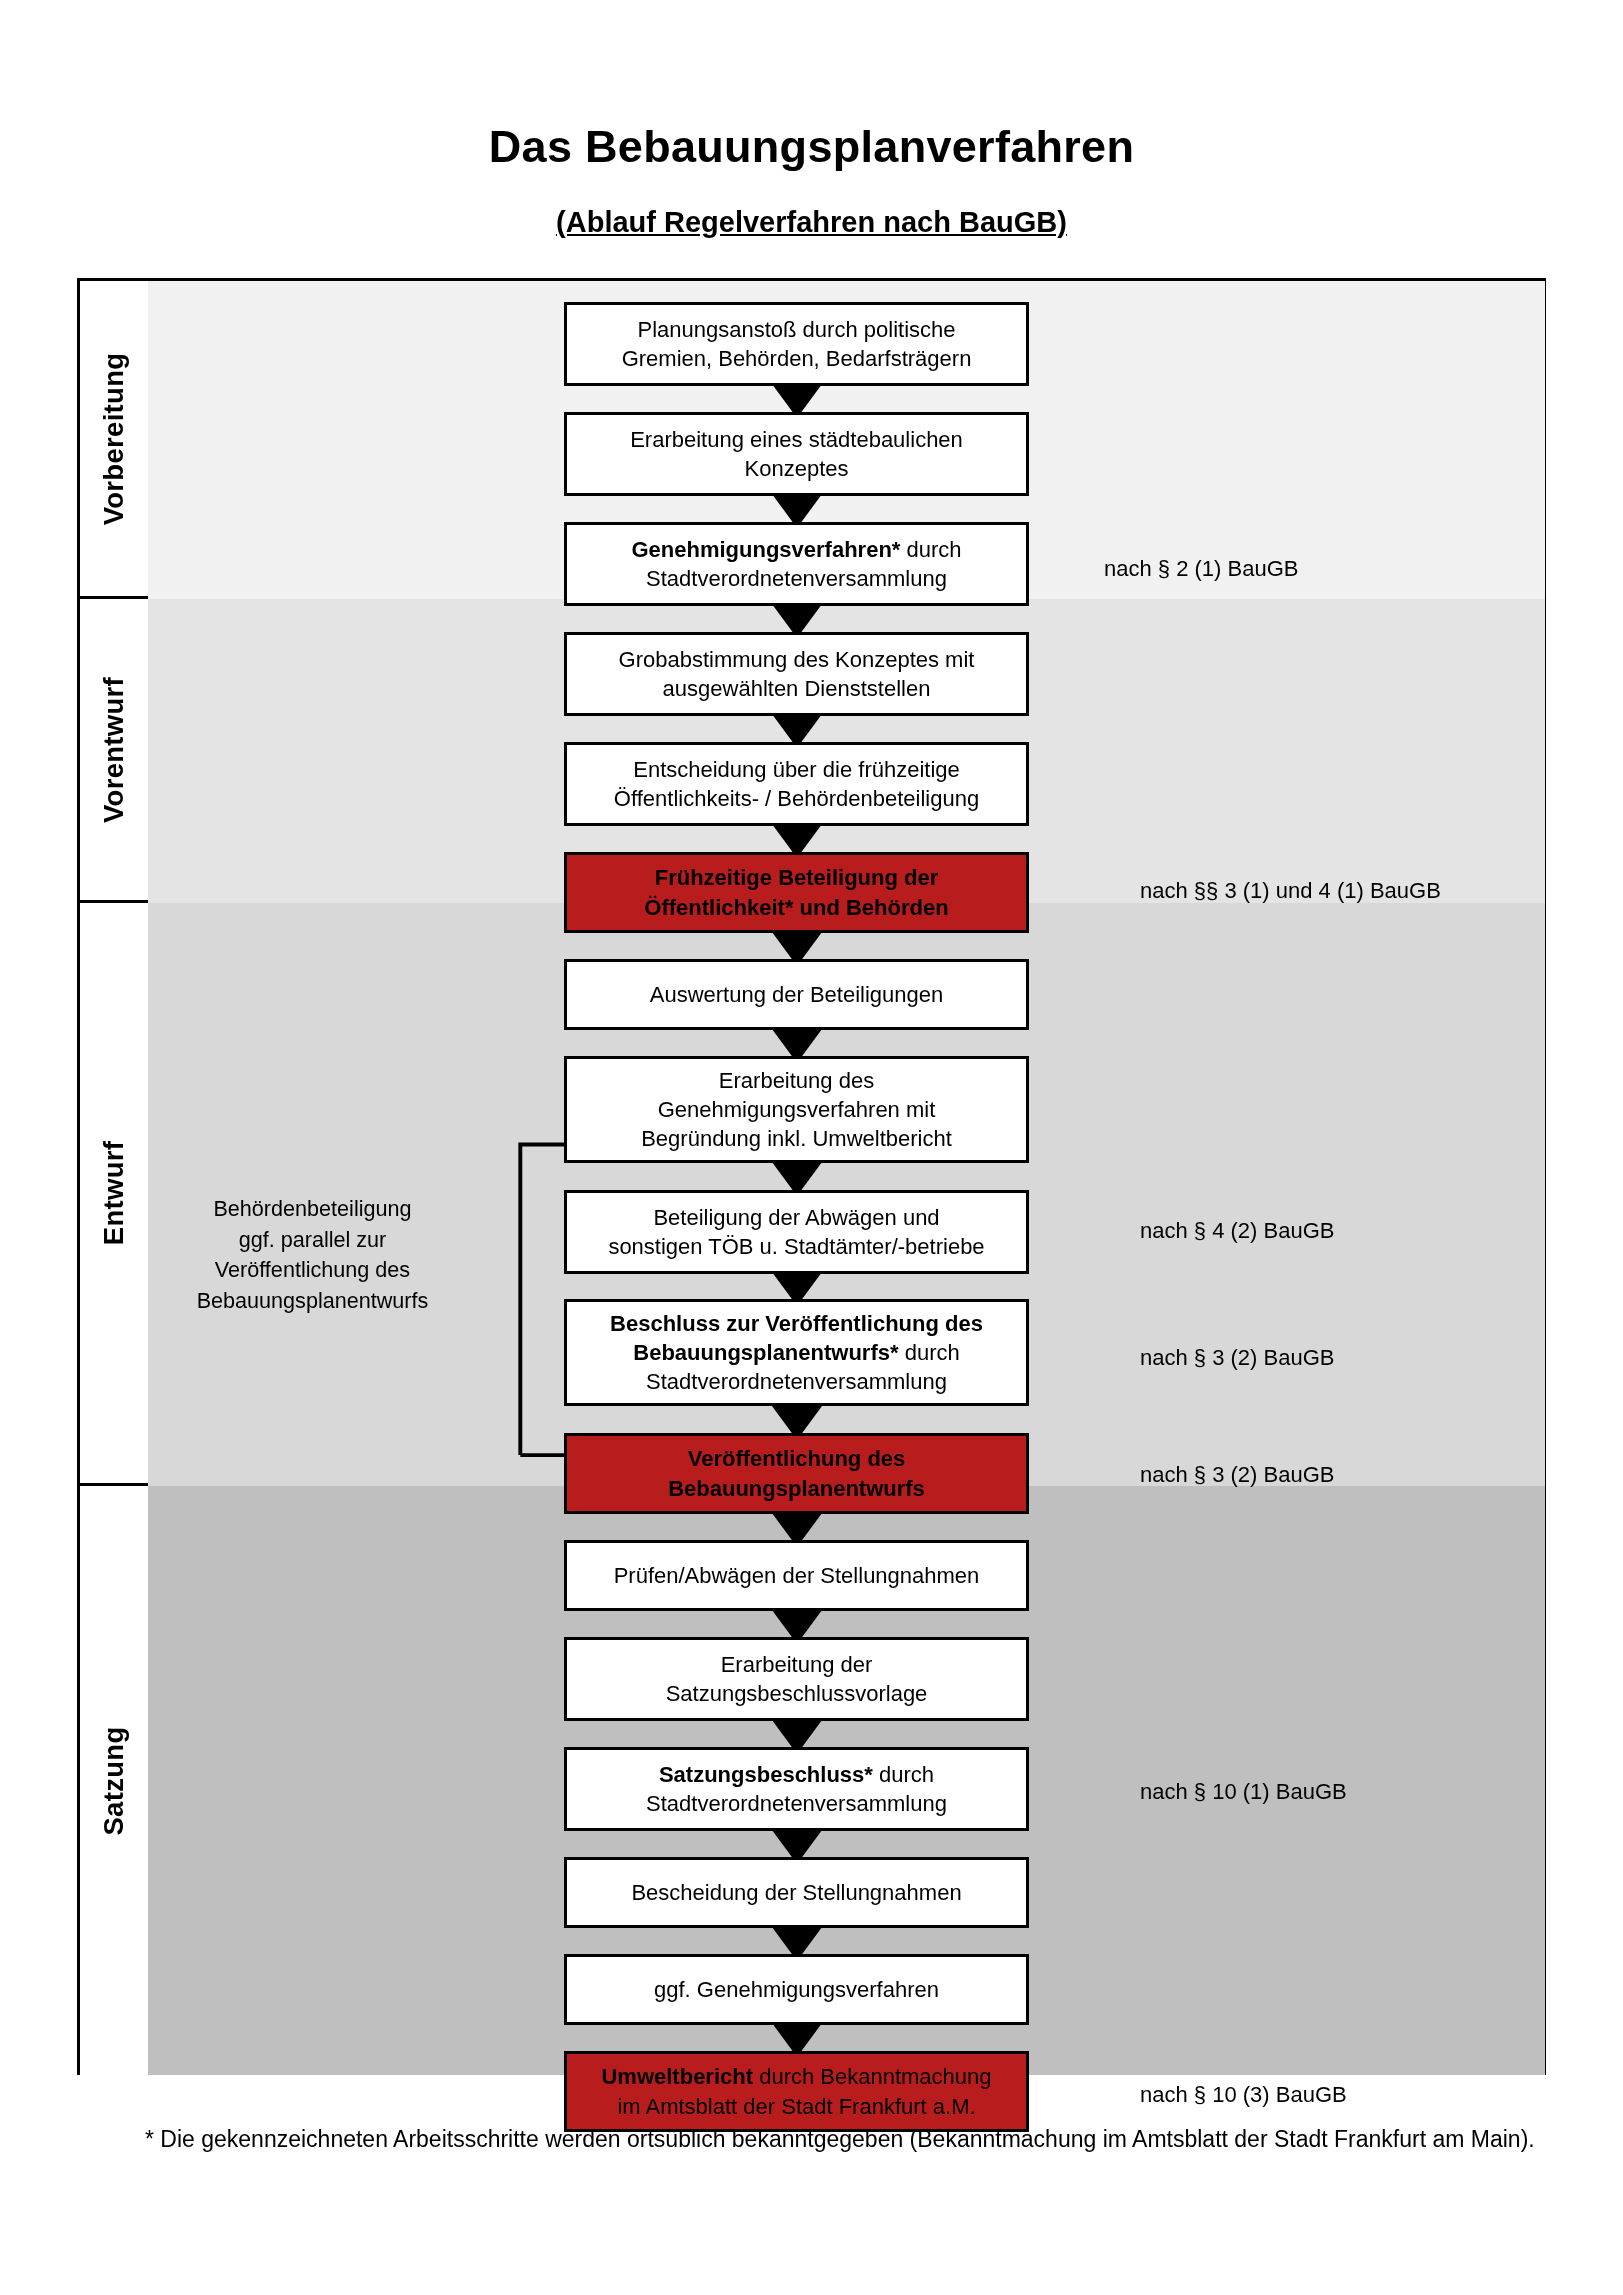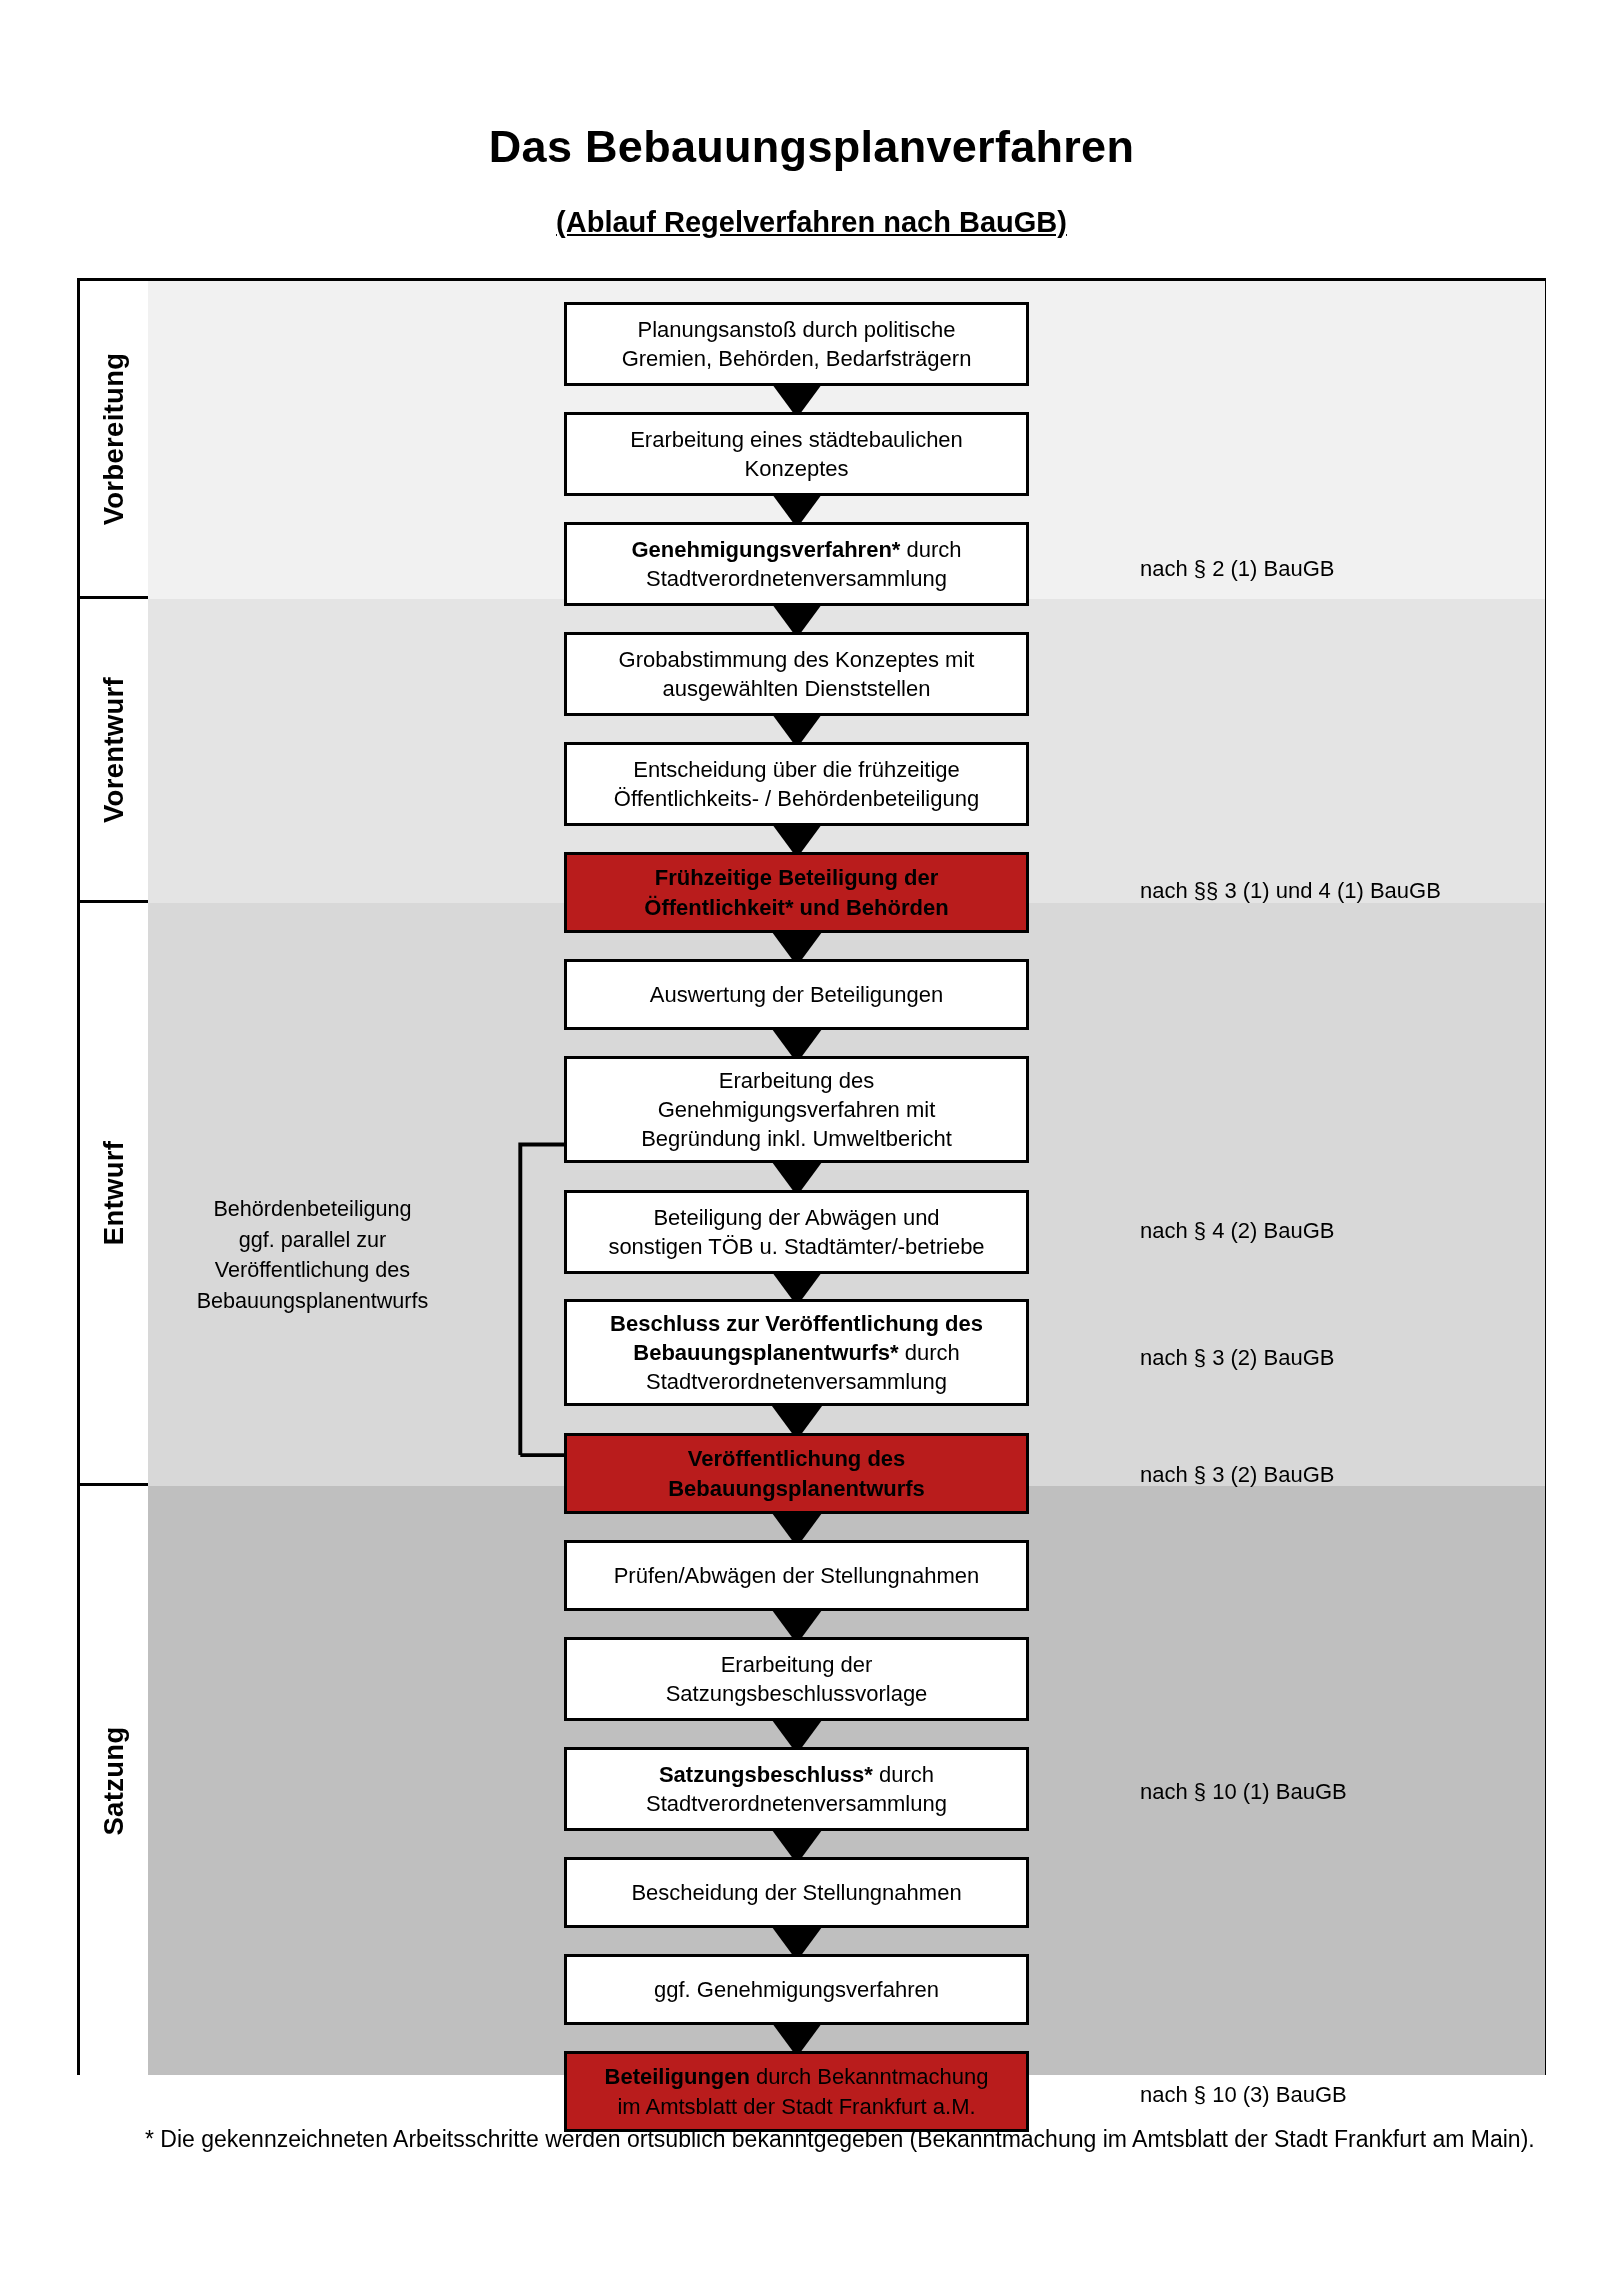--- a/index.html
+++ b/index.html
@@ -322,26 +322,26 @@
 
   <div class="pbox" style="left:484px; top:1673px; width:465px; height:71px;">
     <span class="txt">
       <span>ggf. Genehmigungsverfahren</span>
     </span>
   </div>
   <div class="arrow-down" style="left:689px; top:1738px; border-top-width:38px;"></div>
 
   <div class="pbox blue" style="left:484px; top:1770px; width:465px; height:81px;">
     <span class="txt">
-      <b>Beteiligungen</b><span>&nbsp;durch Bekanntmachung</span><br>
+      <b>Umweltbericht</b><span>&nbsp;durch Bekanntmachung</span><br>
       <span>im Amtsblatt der Stadt Frankfurt a.M.</span>
     </span>
   </div>
 
-  <div class="legal" style="left:1060px; top:275px;">nach § 2 (1) BauGB</div>
+  <div class="legal" style="left:1024px; top:275px;">nach § 2 (1) BauGB</div>
   <div class="legal" style="left:1060px; top:597px;">nach §§ 3 (1) und 4 (1) BauGB</div>
   <div class="legal" style="left:1060px; top:937px;">nach § 4 (2) BauGB</div>
   <div class="legal" style="left:1060px; top:1064px;">nach § 3 (2) BauGB</div>
   <div class="legal" style="left:1060px; top:1181px;">nach § 3 (2) BauGB</div>
   <div class="legal" style="left:1060px; top:1498px;">nach § 10 (1) BauGB</div>
   <div class="legal" style="left:1060px; top:1801px;">nach § 10 (3) BauGB</div>
 
 </div>
 
 <div class="footnote">* Die gekennzeichneten Arbeitsschritte werden ortsüblich bekanntgegeben (Bekanntmachung im Amtsblatt  der Stadt Frankfurt am Main).</div>

